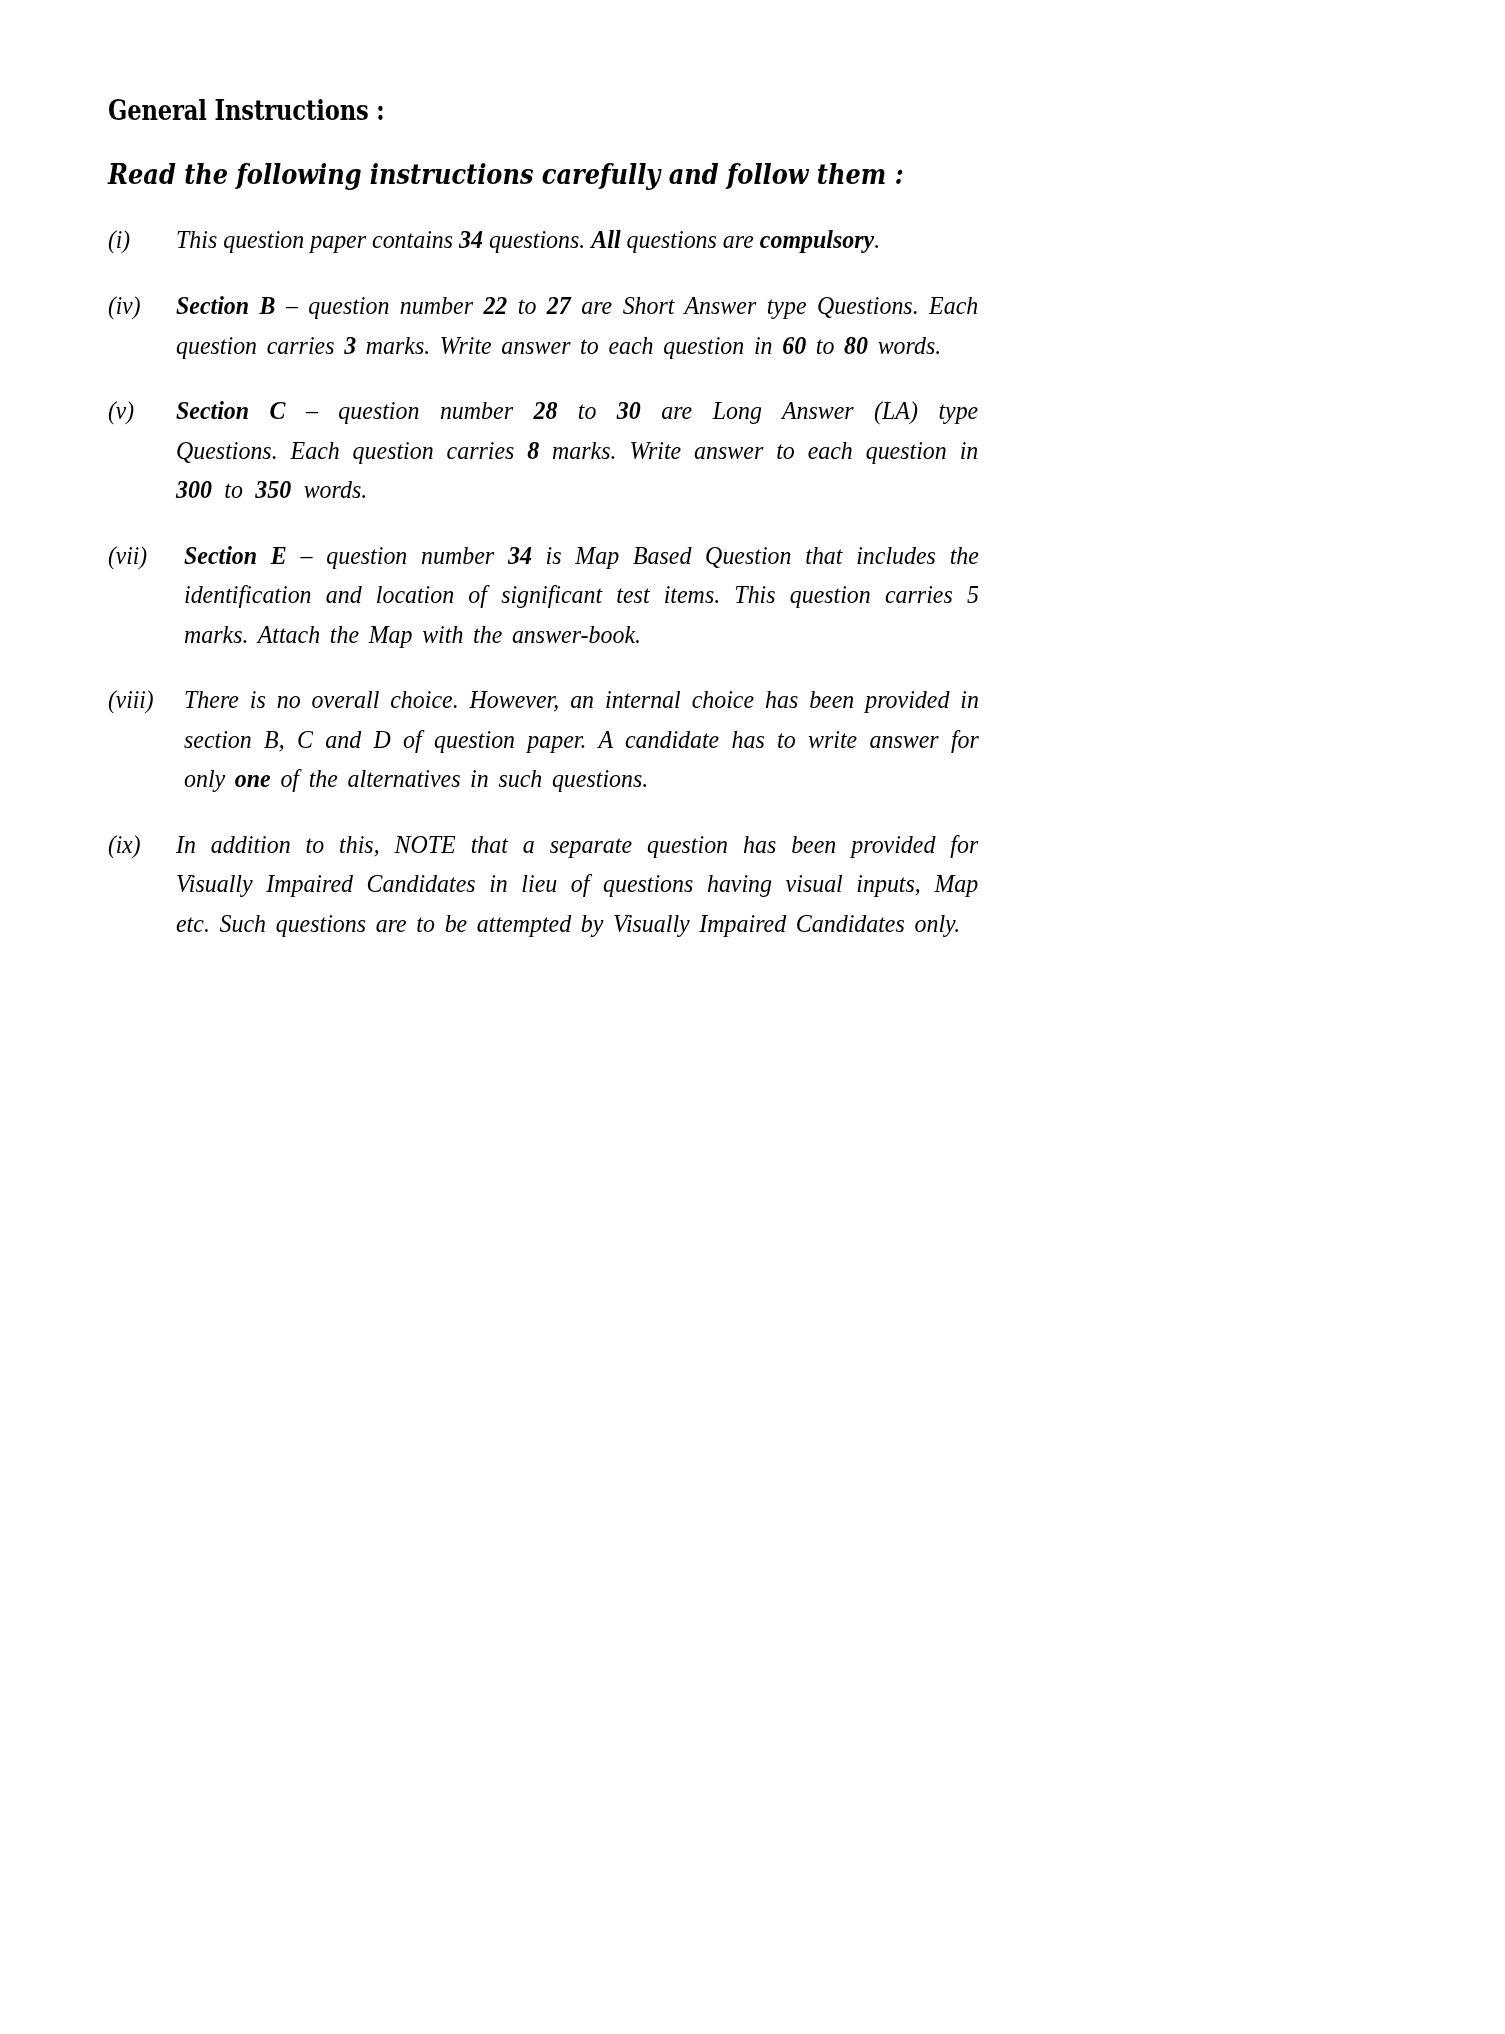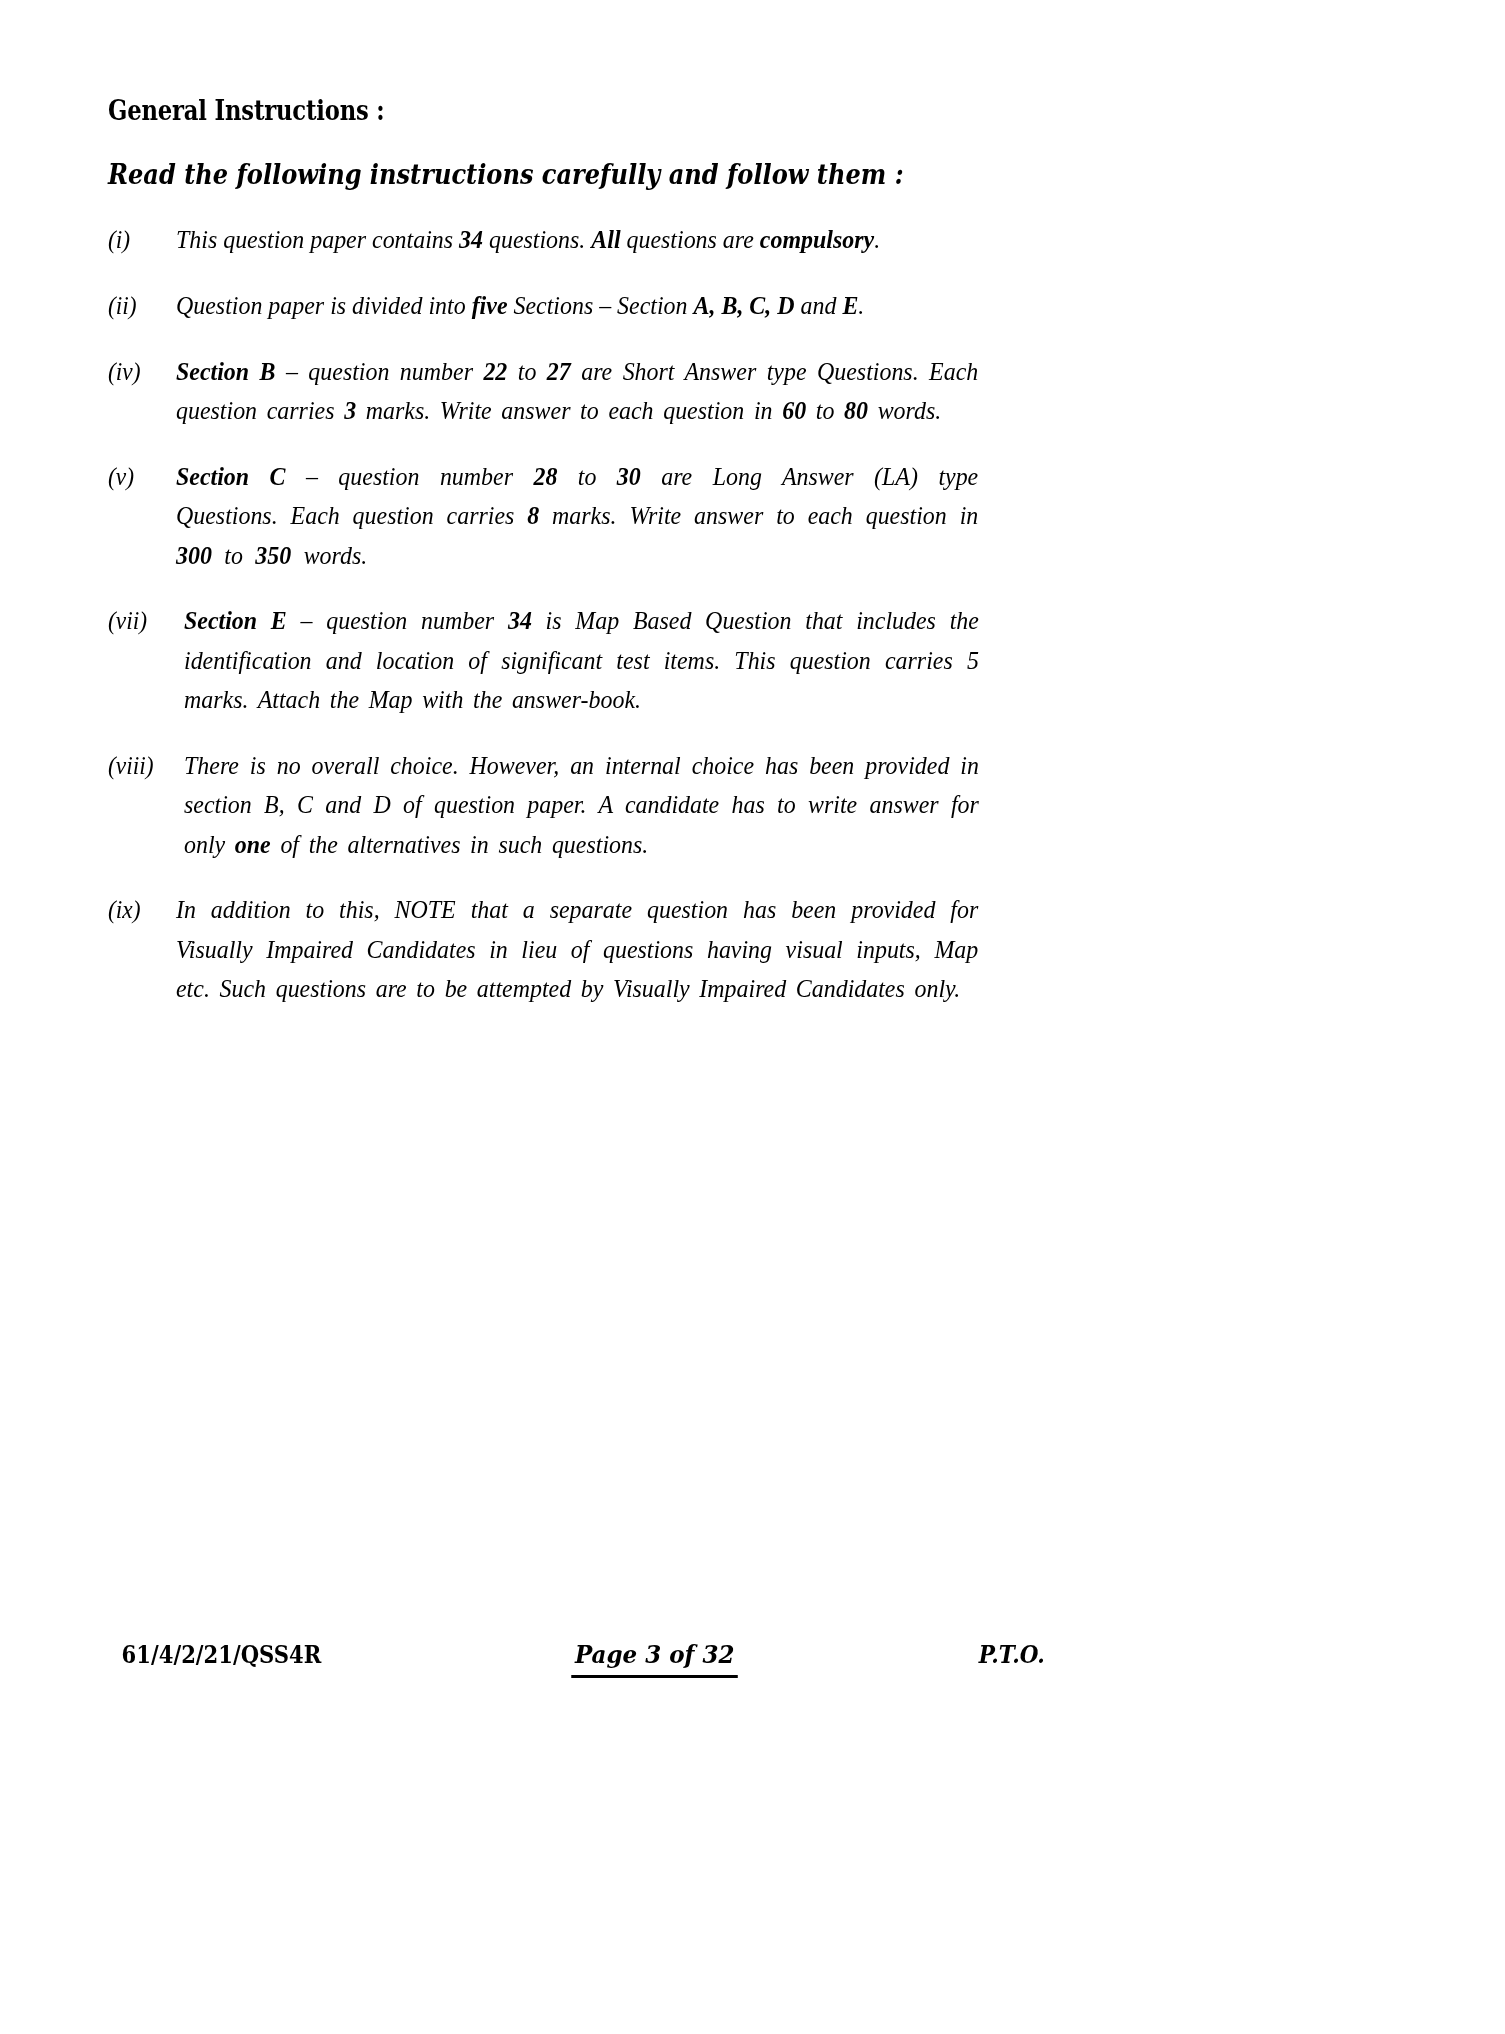--- a/index.html
+++ b/index.html
@@ -154,24 +154,20 @@
     <div class="heading-general">General Instructions :</div>
 
     <div class="heading-read">Read the following instructions carefully and follow them :</div>
 
     <ol class="inst-list" id="inst-list">
         <li class="inst-item">
           <span class="marker">(i)</span>
           <span class="itext"><span>This question paper contains </span><b>34</b><span> questions. </span><b>All</b><span> questions are </span><b>compulsory</b><span>.</span></span>
         </li>
         <li class="inst-item">
-          <span class="marker">(ii)</span>
-          <span class="itext"><span>Question paper is divided into </span><b>five</b><span> Sections – Section </span><b>A, B, C, D</b><span> and </span><b>E</b><span>.</span></span>
-        </li>
-        <li class="inst-item">
           <span class="marker">(iv)</span>
           <span class="itext justify j-mid"><b>Section B</b><span> – question number </span><b>22</b><span> to </span><b>27</b><span> are Short Answer type Questions. Each question carries </span><b>3</b><span> marks. Write answer to each question in </span><b>60</b><span> to </span><b>80</b><span> words.</span></span>
         </li>
         <li class="inst-item">
           <span class="marker">(v)</span>
           <span class="itext justify j-wide"><b>Section C</b><span> – question number </span><b>28</b><span> to </span><b>30</b><span> are Long Answer (LA) type Questions. Each question carries </span><b>8</b><span> marks. Write answer to each question in </span><b>300</b><span> to </span><b>350</b><span> words.</span></span>
         </li>
         <li class="inst-item">
           <span class="marker wide">(vii)</span>
           <span class="itext justify j-mid"><b>Section E</b><span> – question number </span><b>34</b><span> is Map Based Question that includes the identification and location of significant test items. This question carries 5 marks. Attach the Map with the answer-book.</span></span>
@@ -181,19 +177,14 @@
           <span class="itext justify j-mid"><span>There is no overall choice. However, an internal choice has been provided in section B, C and D of question paper. A candidate has to write answer for only </span><b>one</b><span> of the alternatives in such questions.</span></span>
         </li>
         <li class="inst-item">
           <span class="marker">(ix)</span>
           <span class="itext justify j-mid"><span>In addition to this, NOTE that a separate question has been provided for Visually Impaired Candidates in lieu of questions having visual inputs, Map etc. Such questions are to be attempted by Visually Impaired Candidates only.</span></span>
         </li>
       </ol>
 
   </div>
 
-  <div class="footer">
-    <div class="footer-left">61/4/2/21/QSS4R</div>
-    <div class="footer-center">Page 3 of 32</div>
-    <div class="footer-right">P.T.O.</div>
-  </div>
 
 </div>
 
 </body></html>

